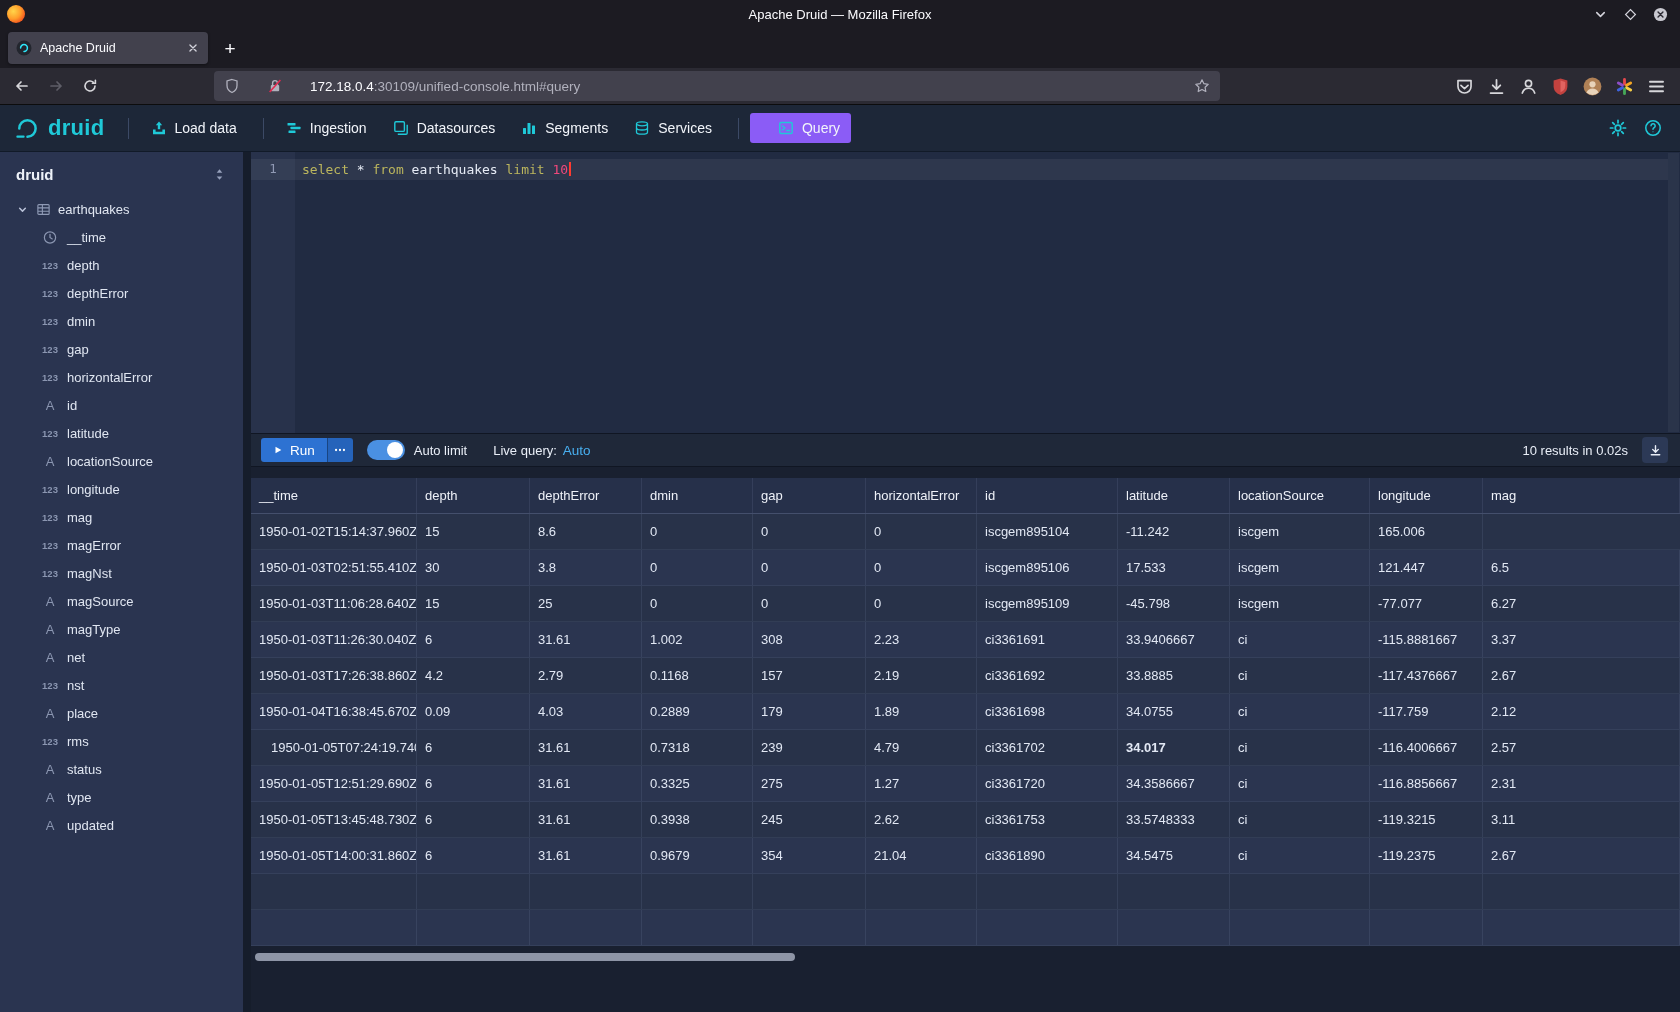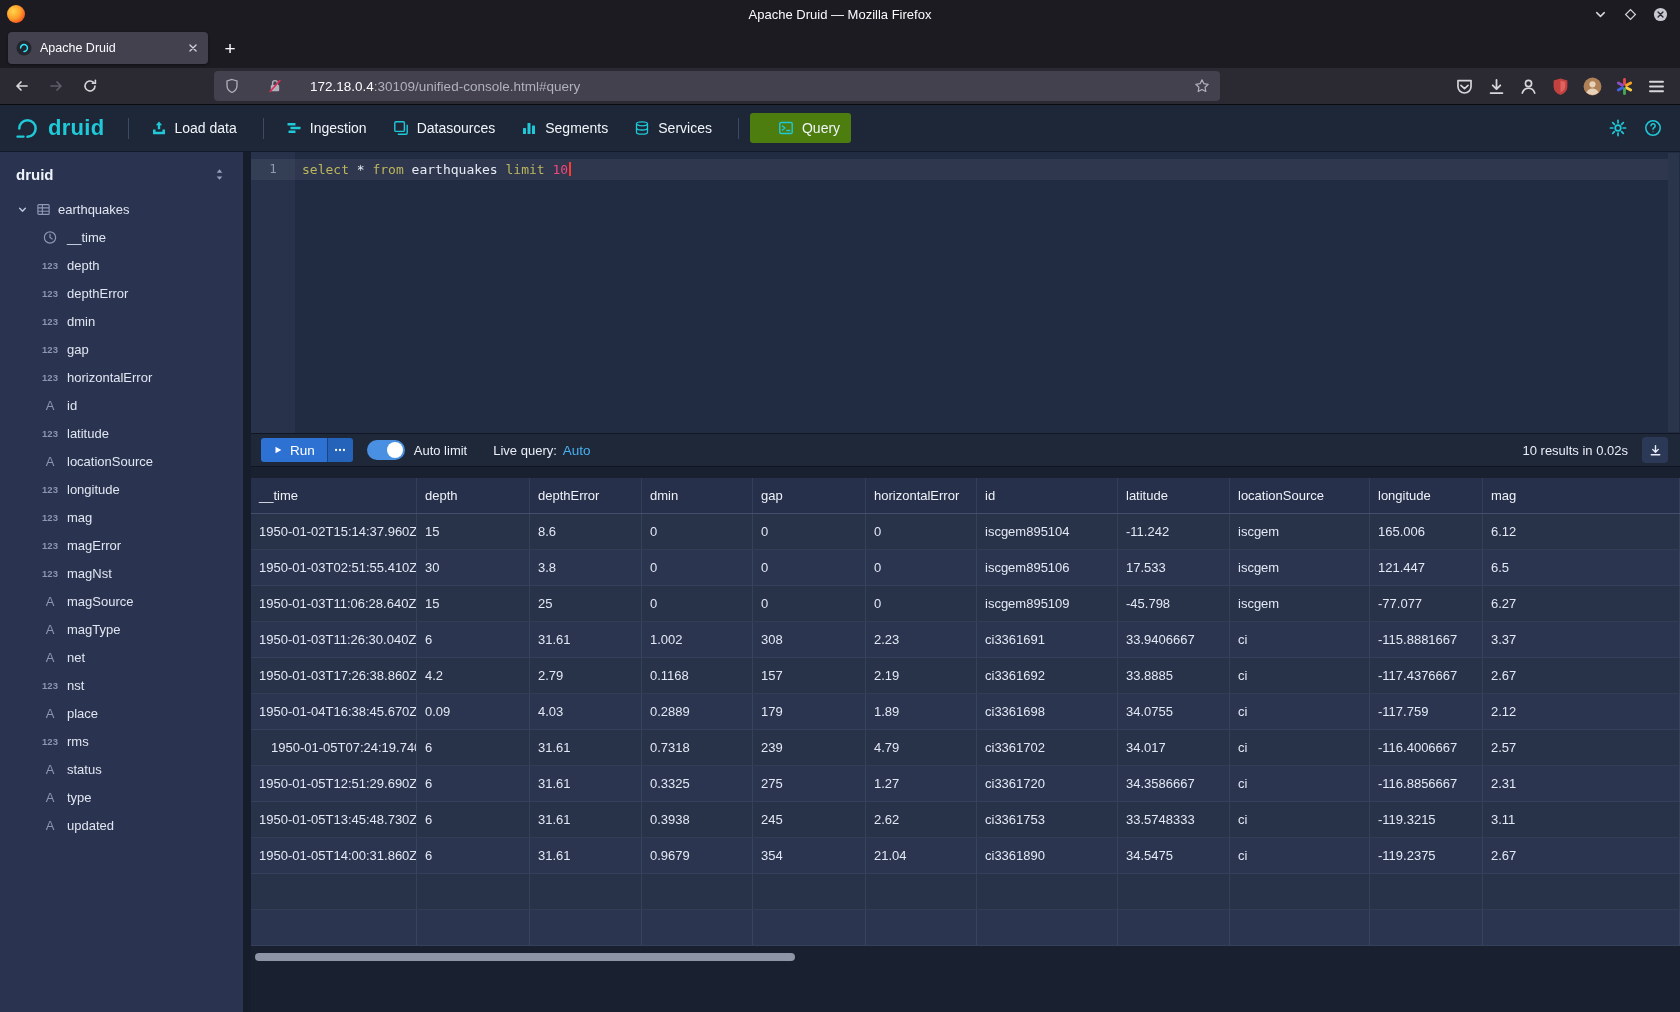--- a/index.html
+++ b/index.html
@@ -45,21 +45,21 @@
   .druid-header { height: 47px; background: #1d2738; display: flex; align-items: center; padding: 0 14px;
     border-bottom: 1px solid #111a28; }
   .brand { display: flex; align-items: center; gap: 9px; color: var(--accent-cyan, #1fc9d8); margin-right: 12px; }
   .brand .icon { width: 25px; height: 25px; }
   .brand-text { font-size: 22px; font-weight: 600; letter-spacing: .3px; }
   .druid-nav { display: flex; align-items: center; }
   .nav-divider { width: 1px; height: 21px; background: #3c4a66; margin: 0 11px; }
   .nav-item { display: flex; align-items: center; gap: 8px; color: #f2f5fa; font-size: 14px; padding: 7px 11px;
     border-radius: 3px; margin-right: 4px; cursor: default; }
   .nav-item .icon { color: var(--accent-cyan, #1fc9d8); }
-  .nav-item.active { background: #4d7c0f; padding-left: 28px; }
+  .nav-item.active { background: #8b5cf6; padding-left: 28px; }
   .header-right { margin-left: auto; display: flex; gap: 17px; align-items: center; color: var(--accent-cyan, #1fc9d8); padding-right: 4px; }
   .header-right .icon { width: 18px; height: 18px; }
 
   
   .main { display: flex; height: 860px; background: #161d2b; }
 
   .sidebar { width: 243px; flex-shrink: 0; background: #2a3450; overflow: hidden; }
   .schema-row { display: flex; align-items: center; justify-content: space-between; padding: 14px 16px 12px 16px;
     color: #eef2f9; font-weight: 700; font-size: 15px; }
   .schema-row .icon { color: #97a1bc; width: 15px; height: 15px; }
@@ -552,21 +552,20 @@
             <div class="cell" style="width: 166px;">1950-01-02T15:14:37.960Z</div>
             <div class="cell" style="width: 113px;">15</div>
             <div class="cell" style="width: 112px;">8.6</div>
             <div class="cell" style="width: 111px;">0</div>
             <div class="cell" style="width: 113px;">0</div>
             <div class="cell" style="width: 111px;">0</div>
             <div class="cell" style="width: 141px;">iscgem895104</div>
             <div class="cell" style="width: 112px;">-11.242</div>
             <div class="cell" style="width: 140px;">iscgem</div>
             <div class="cell" style="width: 113px;">165.006</div>
-            <div class="cell" style="width: 197px;">6.12</div>
           </div>
           <div class="trow odd">
             <div class="cell" style="width: 166px;">1950-01-03T02:51:55.410Z</div>
             <div class="cell" style="width: 113px;">30</div>
             <div class="cell" style="width: 112px;">3.8</div>
             <div class="cell" style="width: 111px;">0</div>
             <div class="cell" style="width: 113px;">0</div>
             <div class="cell" style="width: 111px;">0</div>
             <div class="cell" style="width: 141px;">iscgem895106</div>
             <div class="cell" style="width: 112px;">17.533</div>
@@ -627,21 +626,21 @@
             <div class="cell" style="width: 197px;">2.12</div>
           </div>
           <div class="trow even">
             <div class="cell" style="width: 166px; padding-left: 20px;">1950-01-05T07:24:19.740Z</div>
             <div class="cell" style="width: 113px;">6</div>
             <div class="cell" style="width: 112px;">31.61</div>
             <div class="cell" style="width: 111px;">0.7318</div>
             <div class="cell" style="width: 113px;">239</div>
             <div class="cell" style="width: 111px;">4.79</div>
             <div class="cell" style="width: 141px;">ci3361702</div>
-            <div class="cell" style="width: 112px;">34.017</div>
+            <div class="cell" style="width: 112px; font-weight: bold;">34.017</div>
             <div class="cell" style="width: 140px;">ci</div>
             <div class="cell" style="width: 113px;">-116.4006667</div>
             <div class="cell" style="width: 197px;">2.57</div>
           </div>
           <div class="trow odd">
             <div class="cell" style="width: 166px;">1950-01-05T12:51:29.690Z</div>
             <div class="cell" style="width: 113px;">6</div>
             <div class="cell" style="width: 112px;">31.61</div>
             <div class="cell" style="width: 111px;">0.3325</div>
             <div class="cell" style="width: 113px;">275</div>

